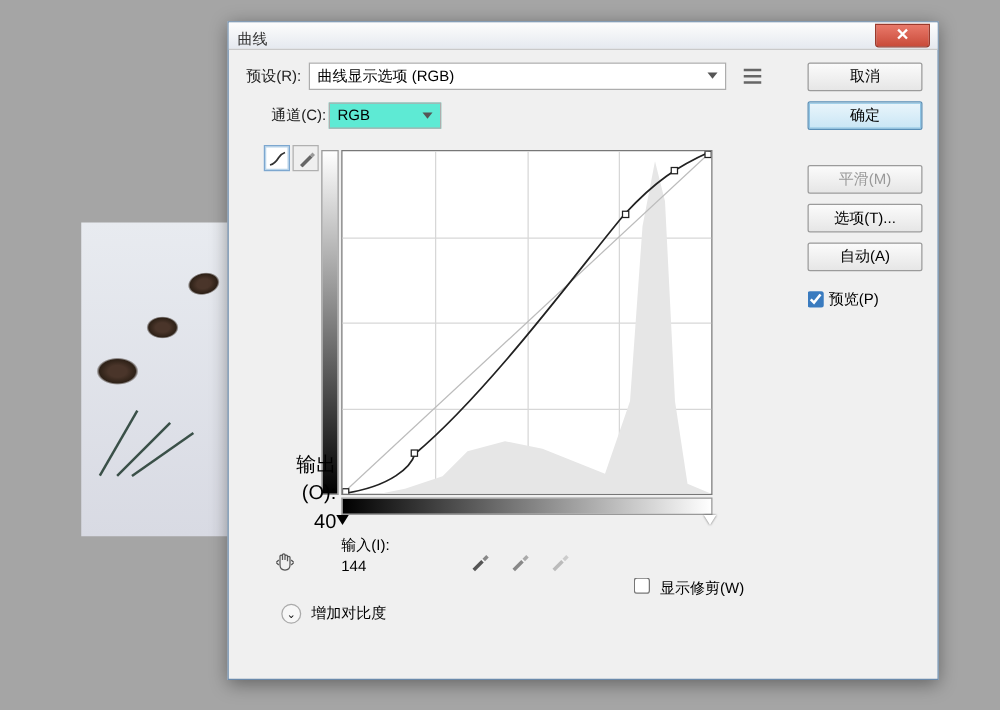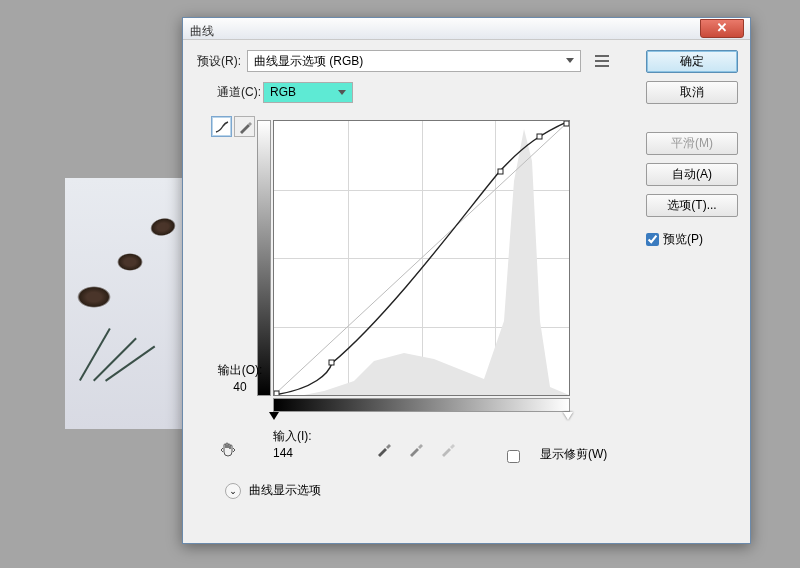--- a/index.html
+++ b/index.html
@@ -41,27 +41,27 @@
 .grid { position: absolute; left: 62px; top: 4px; width: 297px; height: 276px; background: #fff; border: 1px solid #777; }
 .grid-line-h, .grid-line-v { position: absolute; background: #d7d7d7; }
 .grid-line-h { width: 100%; height: 1px; }
 .grid-line-v { height: 100%; width: 1px; }
 .diag { position: absolute; left: 0; top: 0; width: 100%; height: 100%; }
 .histo { position: absolute; left: 0; bottom: 0; width: 100%; height: 100%; }
 .h-grad { position: absolute; left: 62px; top: 282px; width: 297px; height: 14px; background: linear-gradient(90deg,#000,#fff); border: 1px solid #999; }
 .slider-tri { position: absolute; width: 0; height: 0; border-left: 5px solid transparent; border-right: 5px solid transparent; }
 .slider-black { top: 296px; border-top: 8px solid #000; }
 .slider-white { top: 296px; border-top: 8px solid #fff; filter: drop-shadow(0 0 1px #666); }
-.out-label { position: absolute; left: 0; top: 246px; font-size: 12px; text-align: center; width: 58px; line-height: 1.4; }
+.out-label { position: absolute; left: 0; top: 246px; font-size: 16px; text-align: right; width: 58px; line-height: 1.4; }
 .in-label { position: absolute; left: 62px; top: 312px; font-size: 12px; line-height: 1.4; }
 .hand-tool { position: absolute; left: 34px; top: 400px; width: 22px; height: 22px; font-size: 14px; cursor: pointer; text-align: center; }
 .eyedrops { position: absolute; left: 192px; top: 400px; display: flex; gap: 14px; }
 .eyedrop { width: 18px; height: 18px; cursor: pointer; }
 .eyedrop svg { width: 18px; height: 18px; }
-.show-clip { position: absolute; left: 324px; top: 406px; display: flex; align-items: flex-end; gap: 20px; font-size: 12px; }
+.show-clip { position: absolute; left: 324px; top: 422px; display: flex; align-items: flex-start; gap: 8px; font-size: 12px; }
 .show-clip input { width: 13px; height: 13px; }
 .disp-opts { position: absolute; left: 42px; top: 442px; display: flex; align-items: center; gap: 8px; font-size: 12px; }
 .chev { width: 16px; height: 16px; border: 1px solid #aaa; border-radius: 50%; background: #f7f7f7; display: flex; align-items: center; justify-content: center; font-size: 9px; cursor: pointer; }
 </style>
 </head>
 <body>
 
 <div class="bg-image">
   <div class="bird bird1"></div>
   <div class="bird bird2"></div>
@@ -93,26 +93,26 @@
 
     <div class="row-channel">
       <span class="label">通道(C):</span>
       <div class="channel-select">
         <span>RGB</span>
         <div class="dd-arrow"></div>
       </div>
     </div>
 
     <div class="right-panel">
+      <div class="btn">取消</div>
       <div class="btn primary">确定</div>
-      <div class="btn">取消</div>
       <div style="height:12px"></div>
       <div class="btn disabled">平滑(M)</div>
+      <div class="btn">选项(T)...</div>
       <div class="btn">自动(A)</div>
-      <div class="btn">选项(T)...</div>
       <label class="preview-chk">
         <input type="checkbox" checked="" style="">
         <span>预览(P)</span>
       </label>
     </div>
 
     <div class="curve-area">
       <div class="tool-col">
         <div class="tool-btn active">
           <svg width="14" height="14" viewBox="0 0 14 14">
@@ -186,17 +186,17 @@
           </svg></div>
     </div>
 
     <label class="show-clip">
       <input type="checkbox" style="">
       <span>显示修剪(W)</span>
     </label>
 
     <div class="disp-opts">
       <div class="chev">⌄</div>
-      <span>曲线显示选项</span>
+      <span>增加对比度</span>
     </div>
 
   </div>
 </div>
 
 </body></html>

